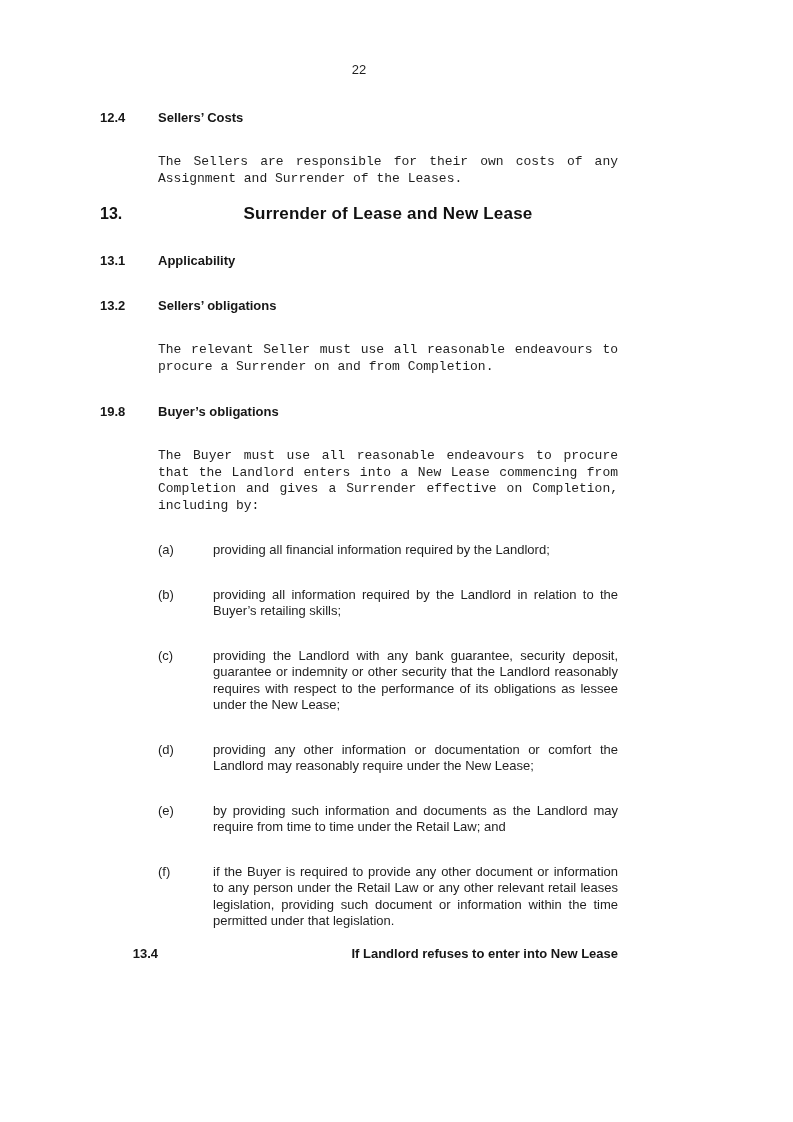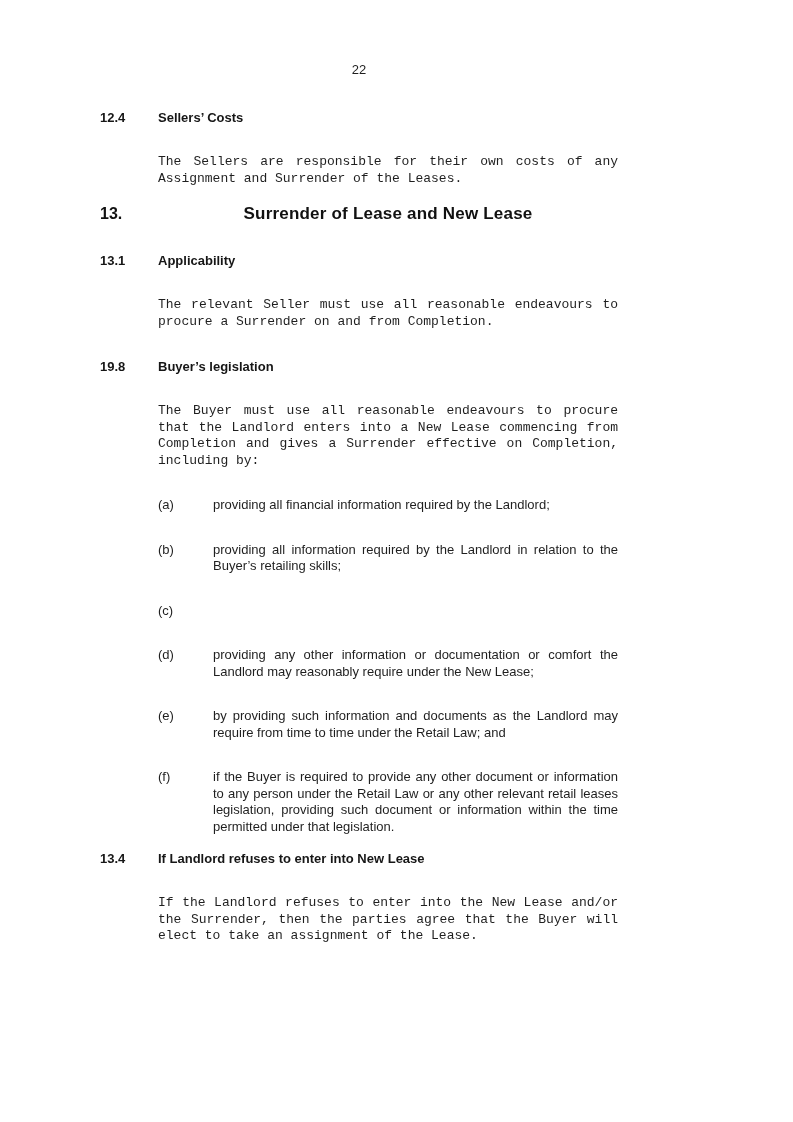--- a/index.html
+++ b/index.html
@@ -109,29 +109,33 @@
       <div class="num-col">13.</div>
       <div class="body-col">Surrender of Lease and New Lease</div>
     </div>
 
     <div class="row h2-row">
       <div class="num-col">13.1</div>
       <div class="body-col">Applicability</div>
     </div>
 
 
+    <div class="row h2-row">
+      <div class="num-col">13.2</div>
+      <div class="body-col">Sellers’ obligations</div>
+    </div>
 
     <div class="row para-row">
       <div class="num-col"></div>
       <div class="body-col para">The relevant Seller must use all reasonable endeavours to procure a Surrender on and from Completion.</div>
     </div>
 
     <div class="row h2-row">
       <div class="num-col">19.8</div>
-      <div class="body-col">Buyer’s legislation</div>
+      <div class="body-col">Buyer’s obligations</div>
     </div>
 
     <div class="row para-row">
       <div class="num-col"></div>
       <div class="body-col para">The Buyer must use all reasonable endeavours to procure that the Landlord enters into a New Lease commencing from Completion and gives a Surrender effective on Completion, including by:</div>
     </div>
 
     <div class="row sub-row">
       <div class="num-col"></div>
       <div class="body-col">
@@ -150,20 +154,21 @@
           <div class="sub-text">providing all information required by the Landlord in relation to the Buyer’s retailing skills;</div>
         </div>
       </div>
     </div>
 
     <div class="row sub-row">
       <div class="num-col"></div>
       <div class="body-col">
         <div class="sub">
           <div class="sub-label">(c)</div>
+          <div class="sub-text">providing the Landlord with any bank guarantee, security deposit, guarantee or indemnity or other security that the Landlord reasonably requires with respect to the performance of its obligations as lessee under the New Lease;</div>
         </div>
       </div>
     </div>
 
     <div class="row sub-row">
       <div class="num-col"></div>
       <div class="body-col">
         <div class="sub">
           <div class="sub-label">(d)</div>
           <div class="sub-text">providing any other information or documentation or comfort the Landlord may reasonably require under the New Lease;</div>
@@ -184,24 +189,20 @@
     <div class="row sub-row">
       <div class="num-col"></div>
       <div class="body-col">
         <div class="sub">
           <div class="sub-label">(f)</div>
           <div class="sub-text">if the Buyer is required to provide any other document or information to any person under the Retail Law or any other relevant retail leases legislation, providing such document or information within the time permitted under that legislation.</div>
         </div>
       </div>
     </div>
 
-    <div class="row h2-row" style="margin-top:-2px;">
+    <div class="row h2-row" style="margin-top:-2px;text-align:right;">
       <div class="num-col">13.4</div>
       <div class="body-col">If Landlord refuses to enter into New Lease</div>
     </div>
 
-    <div class="row para-row">
-      <div class="num-col"></div>
-      <div class="body-col para">If the Landlord refuses to enter into the New Lease and/or the Surrender, then the parties agree that the Buyer will elect to take an assignment of the Lease.</div>
-    </div>
 
   </div>
 </div>
 
 </body></html>

